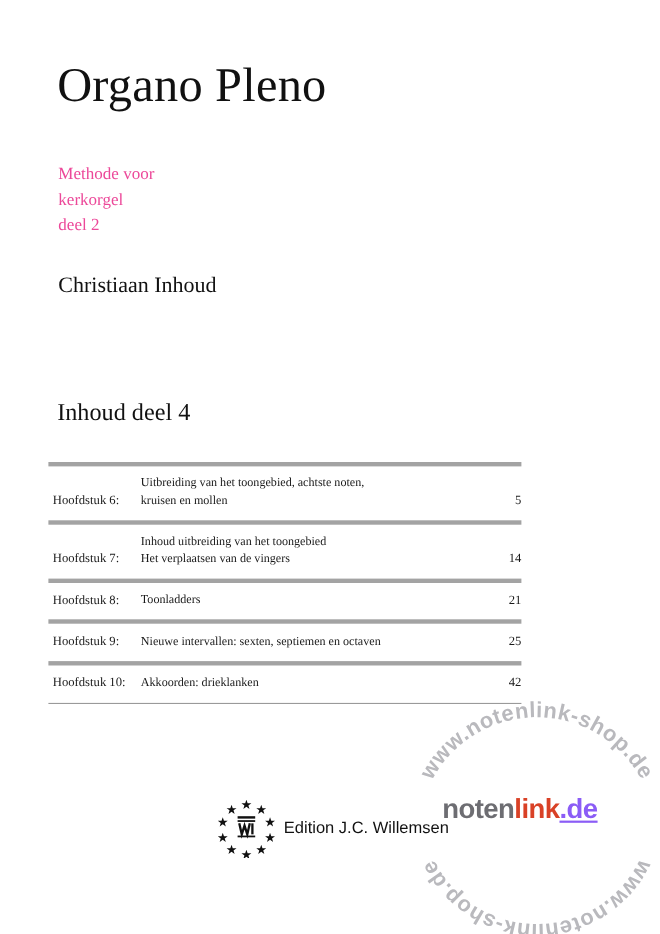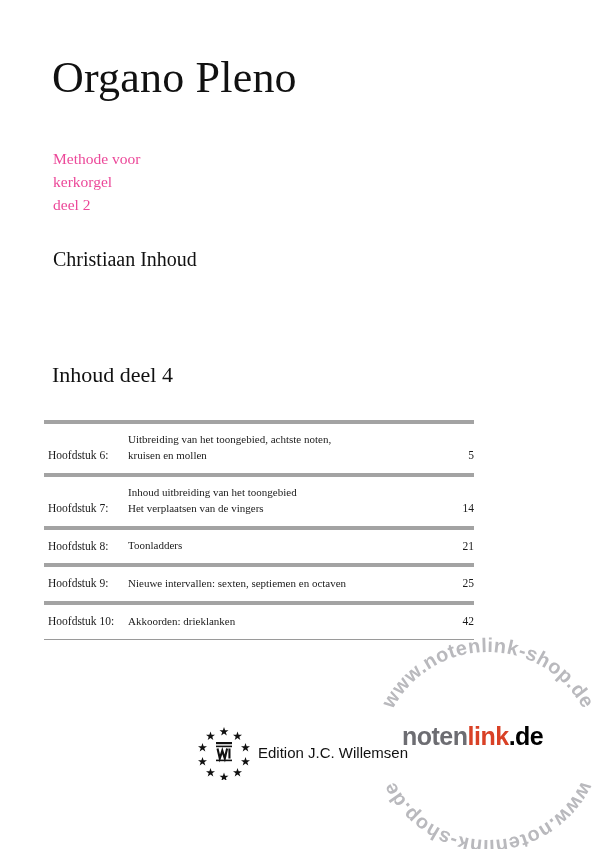--- a/index.html
+++ b/index.html
@@ -145,21 +145,21 @@
     left: 32px;
     top: 102px;
     font-family: "Liberation Sans", sans-serif;
     font-size: 25px;
     font-weight: bold;
     letter-spacing: -0.5px;
     white-space: nowrap;
   }
   .wm-center .noten { color: #6d6d72; }
   .wm-center .link  { color: #d94126; }
-  .wm-center .de    { color: #000000; }
+  .wm-center .de    { color: #8b5cf6; text-decoration: underline; }
   .wm-arc {
     position: absolute;
     left: 0;
     top: 0;
     width: 240px;
     height: 230px;
   }
   .wm-arc text {
     font-family: "Liberation Sans", sans-serif;
     font-size: 20px;

